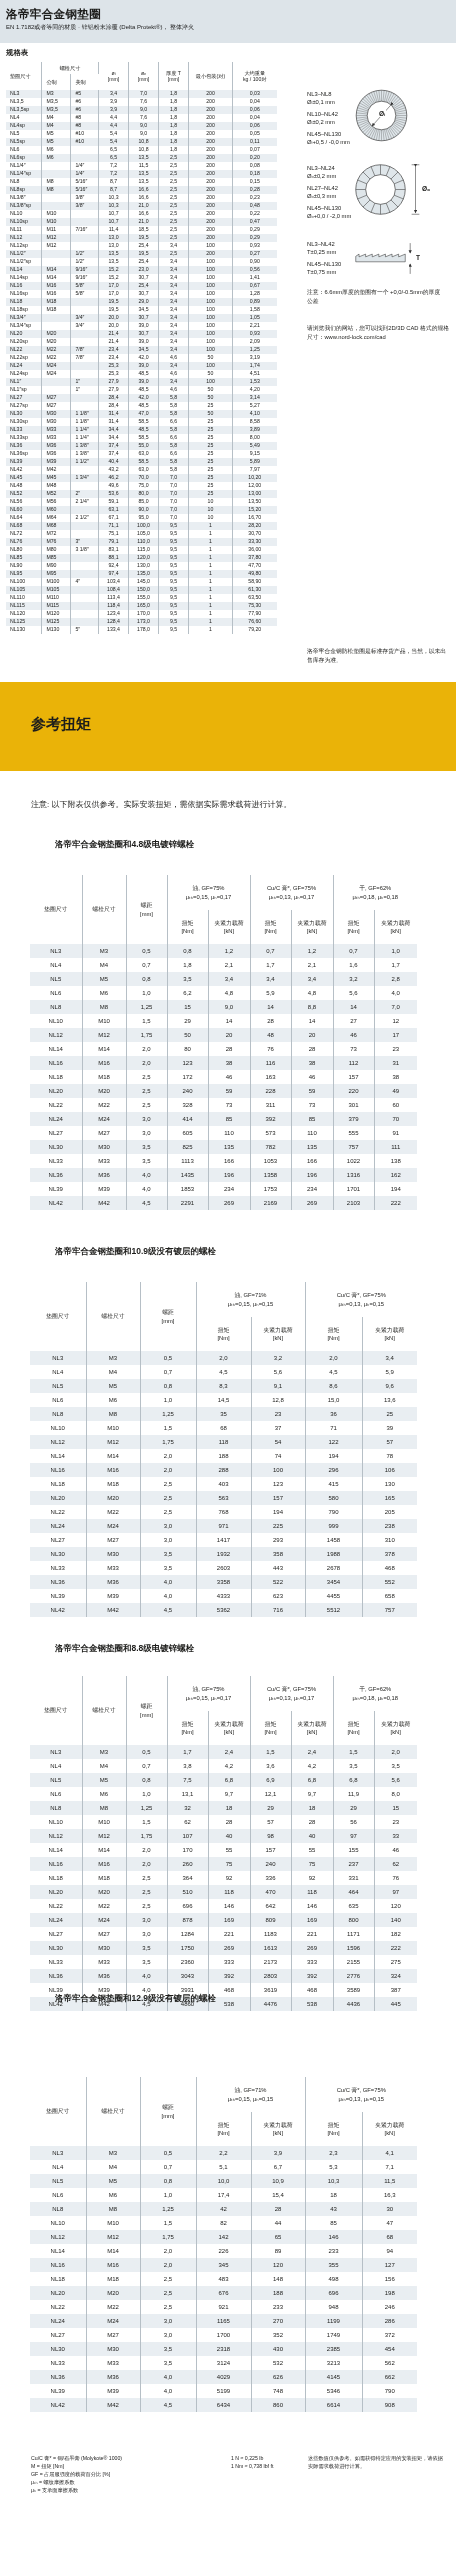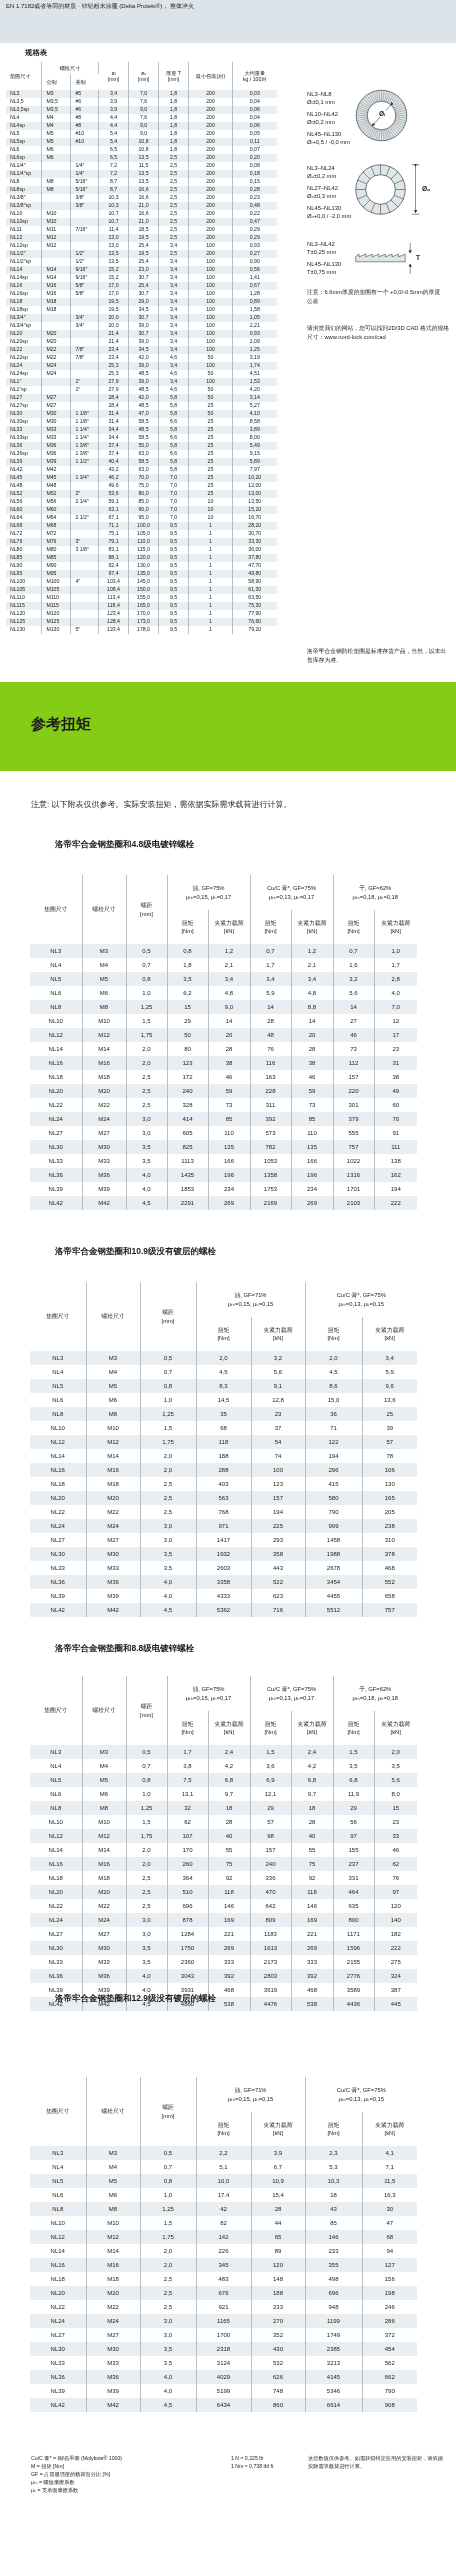--- a/index.html
+++ b/index.html
@@ -35,36 +35,37 @@
   .tq th{font-size:5.8px;text-align:center;vertical-align:middle;white-space:pre-line;line-height:1.4;}
   .tq thead tr{background:#fff;}
   .tq thead tr.g th{height:35px;vertical-align:middle;}
   .tq thead tr.u th{height:34px;}
   .tq td{height:14px;text-align:center;}
 
   .note{font-size:5.8px;line-height:1.5;color:#1d1d1b;}
   .tol div{line-height:1.35;font-size:5.8px;}
   .tol div:nth-child(even){margin-bottom:4.4px;}
   .dimlabel{font-weight:bold;font-size:6.6px;}
-  .banner{left:0;top:682px;width:457px;height:89px;background:#84cc16;}
+  .banner{left:0;top:682px;width:457px;height:89px;background:#eab308;}
   .banner .t1{margin:0;padding:33px 0 0 31px;font-size:15px;font-weight:bold;}
   .banner .t2{padding:3.3px 0 0 31px;font-size:8px;color:#222;}
   .notice{font-size:8px;}
   .foot{font-size:5.2px;line-height:1.55;color:#222;}
 </style>
 </head>
 <body>
 
 <div id="page">
 
   <div class="abs band">
+    <h1>洛帝牢合金钢垫圈</h1>
     <div class="sub">EN 1.7182或者等同的材质 · 锌铝粉末涂覆 (Delta Protekt®)， 整体淬火</div>
   </div>
 
-  <div class="abs h2" style="left:6px;top:48px;margin-left:19px;">规格表</div>
+  <div class="abs h2" style="left:6px;top:48px;">规格表</div>
 
   <table class="abs spec" style="left:5.5px;top:62px;">
     <colgroup>
       <col style="width:36px">
         <col style="width:29px">
         <col style="width:28px">
         <col style="width:30px">
       <col style="width:30px">
         <col style="width:30px">
         <col style="width:44px">

